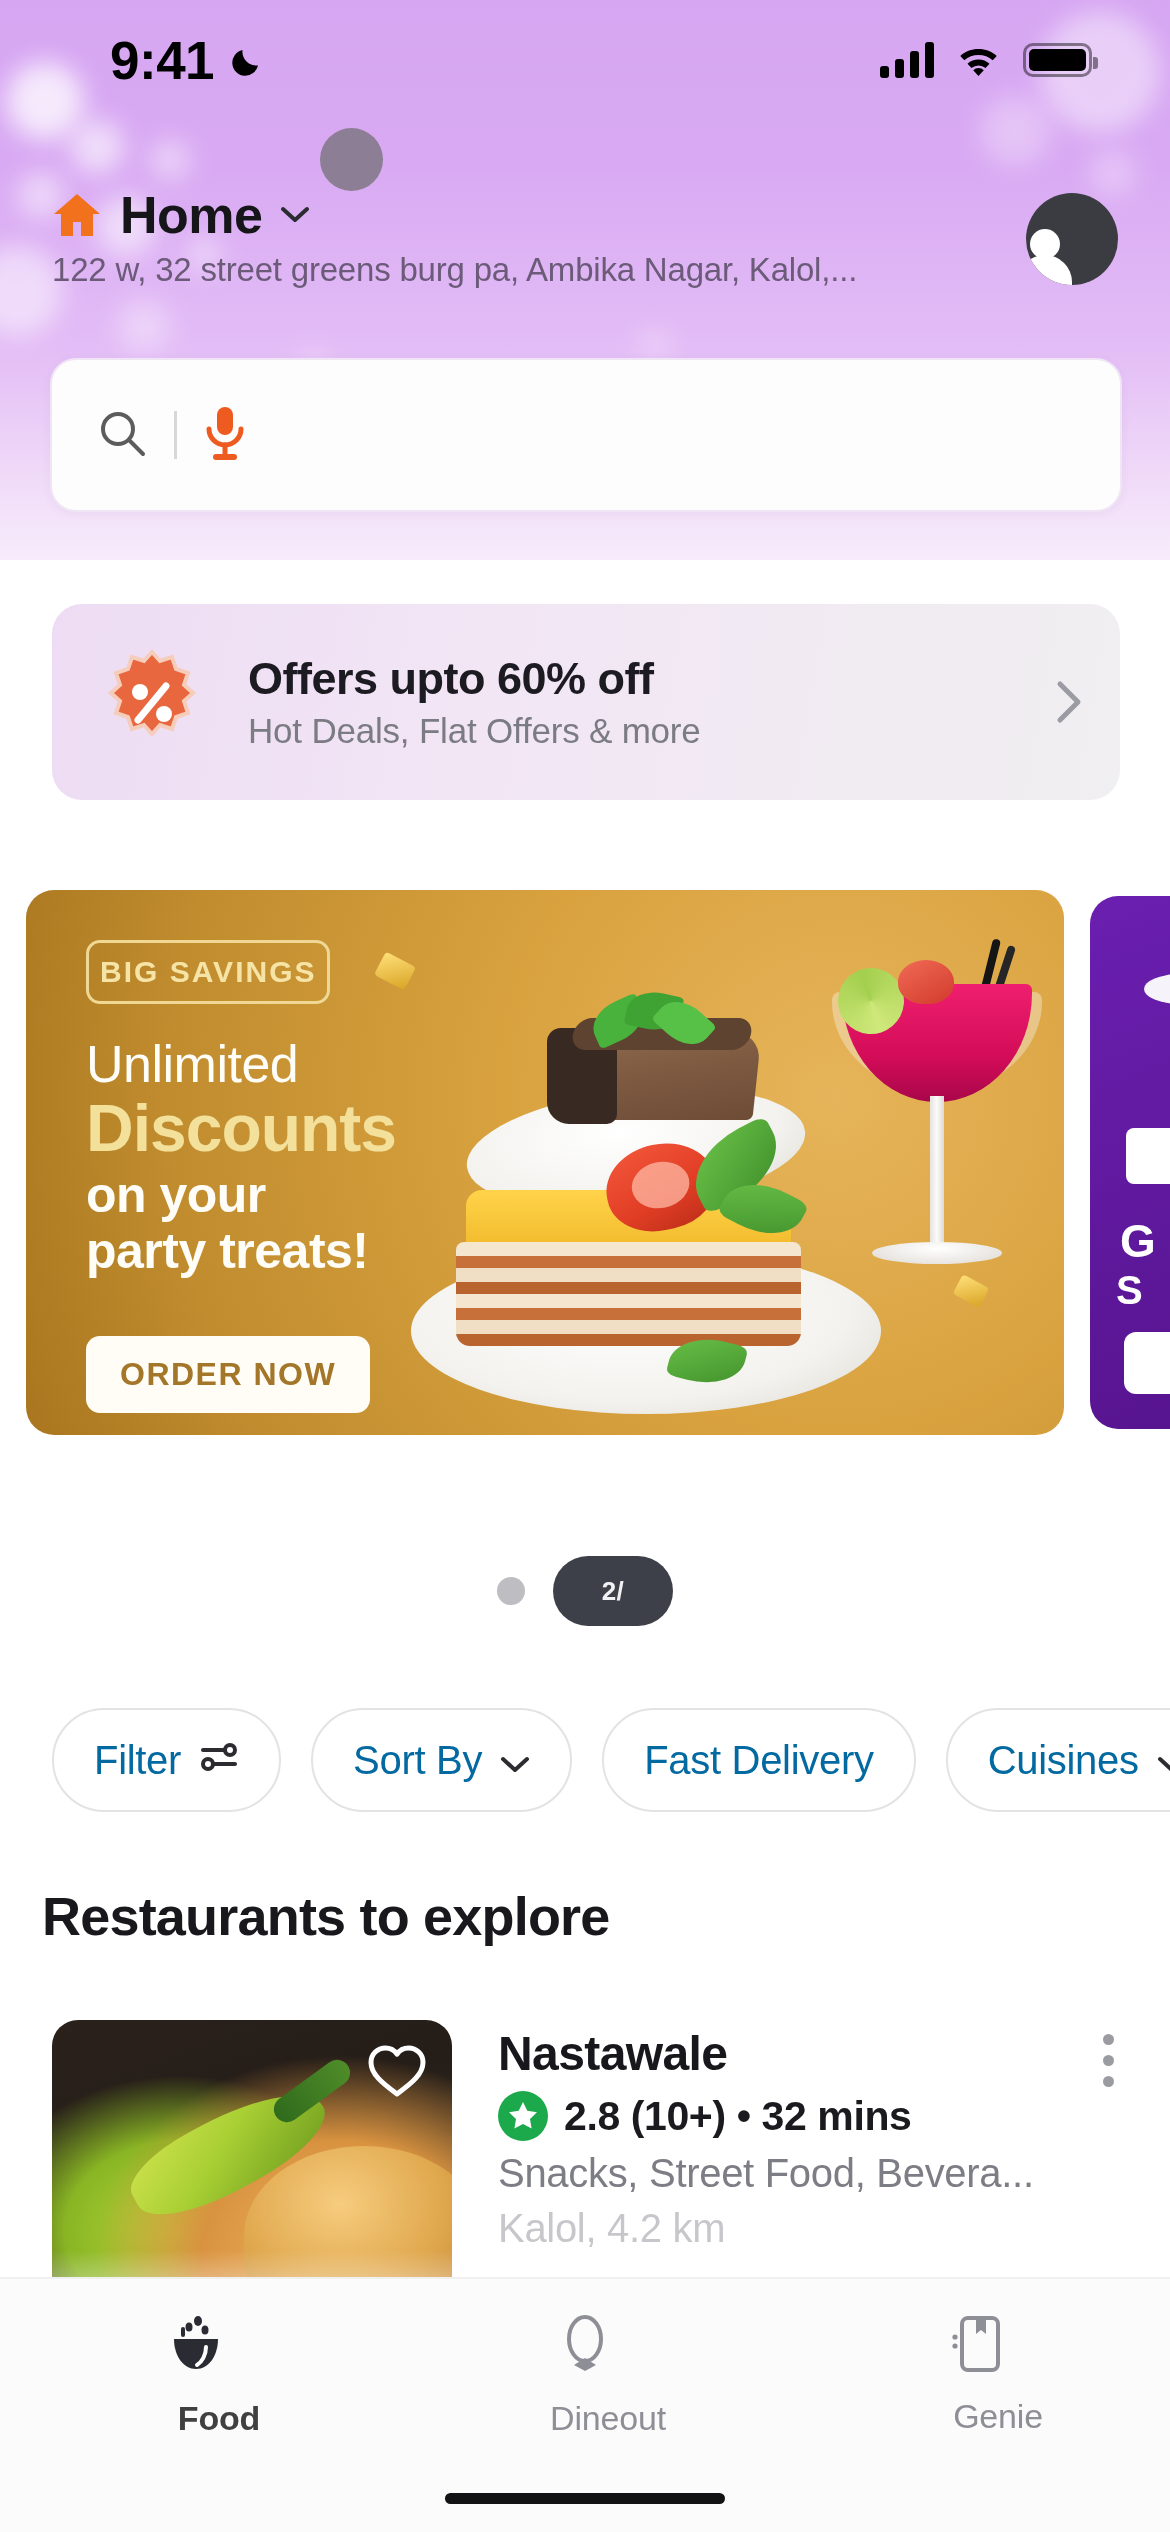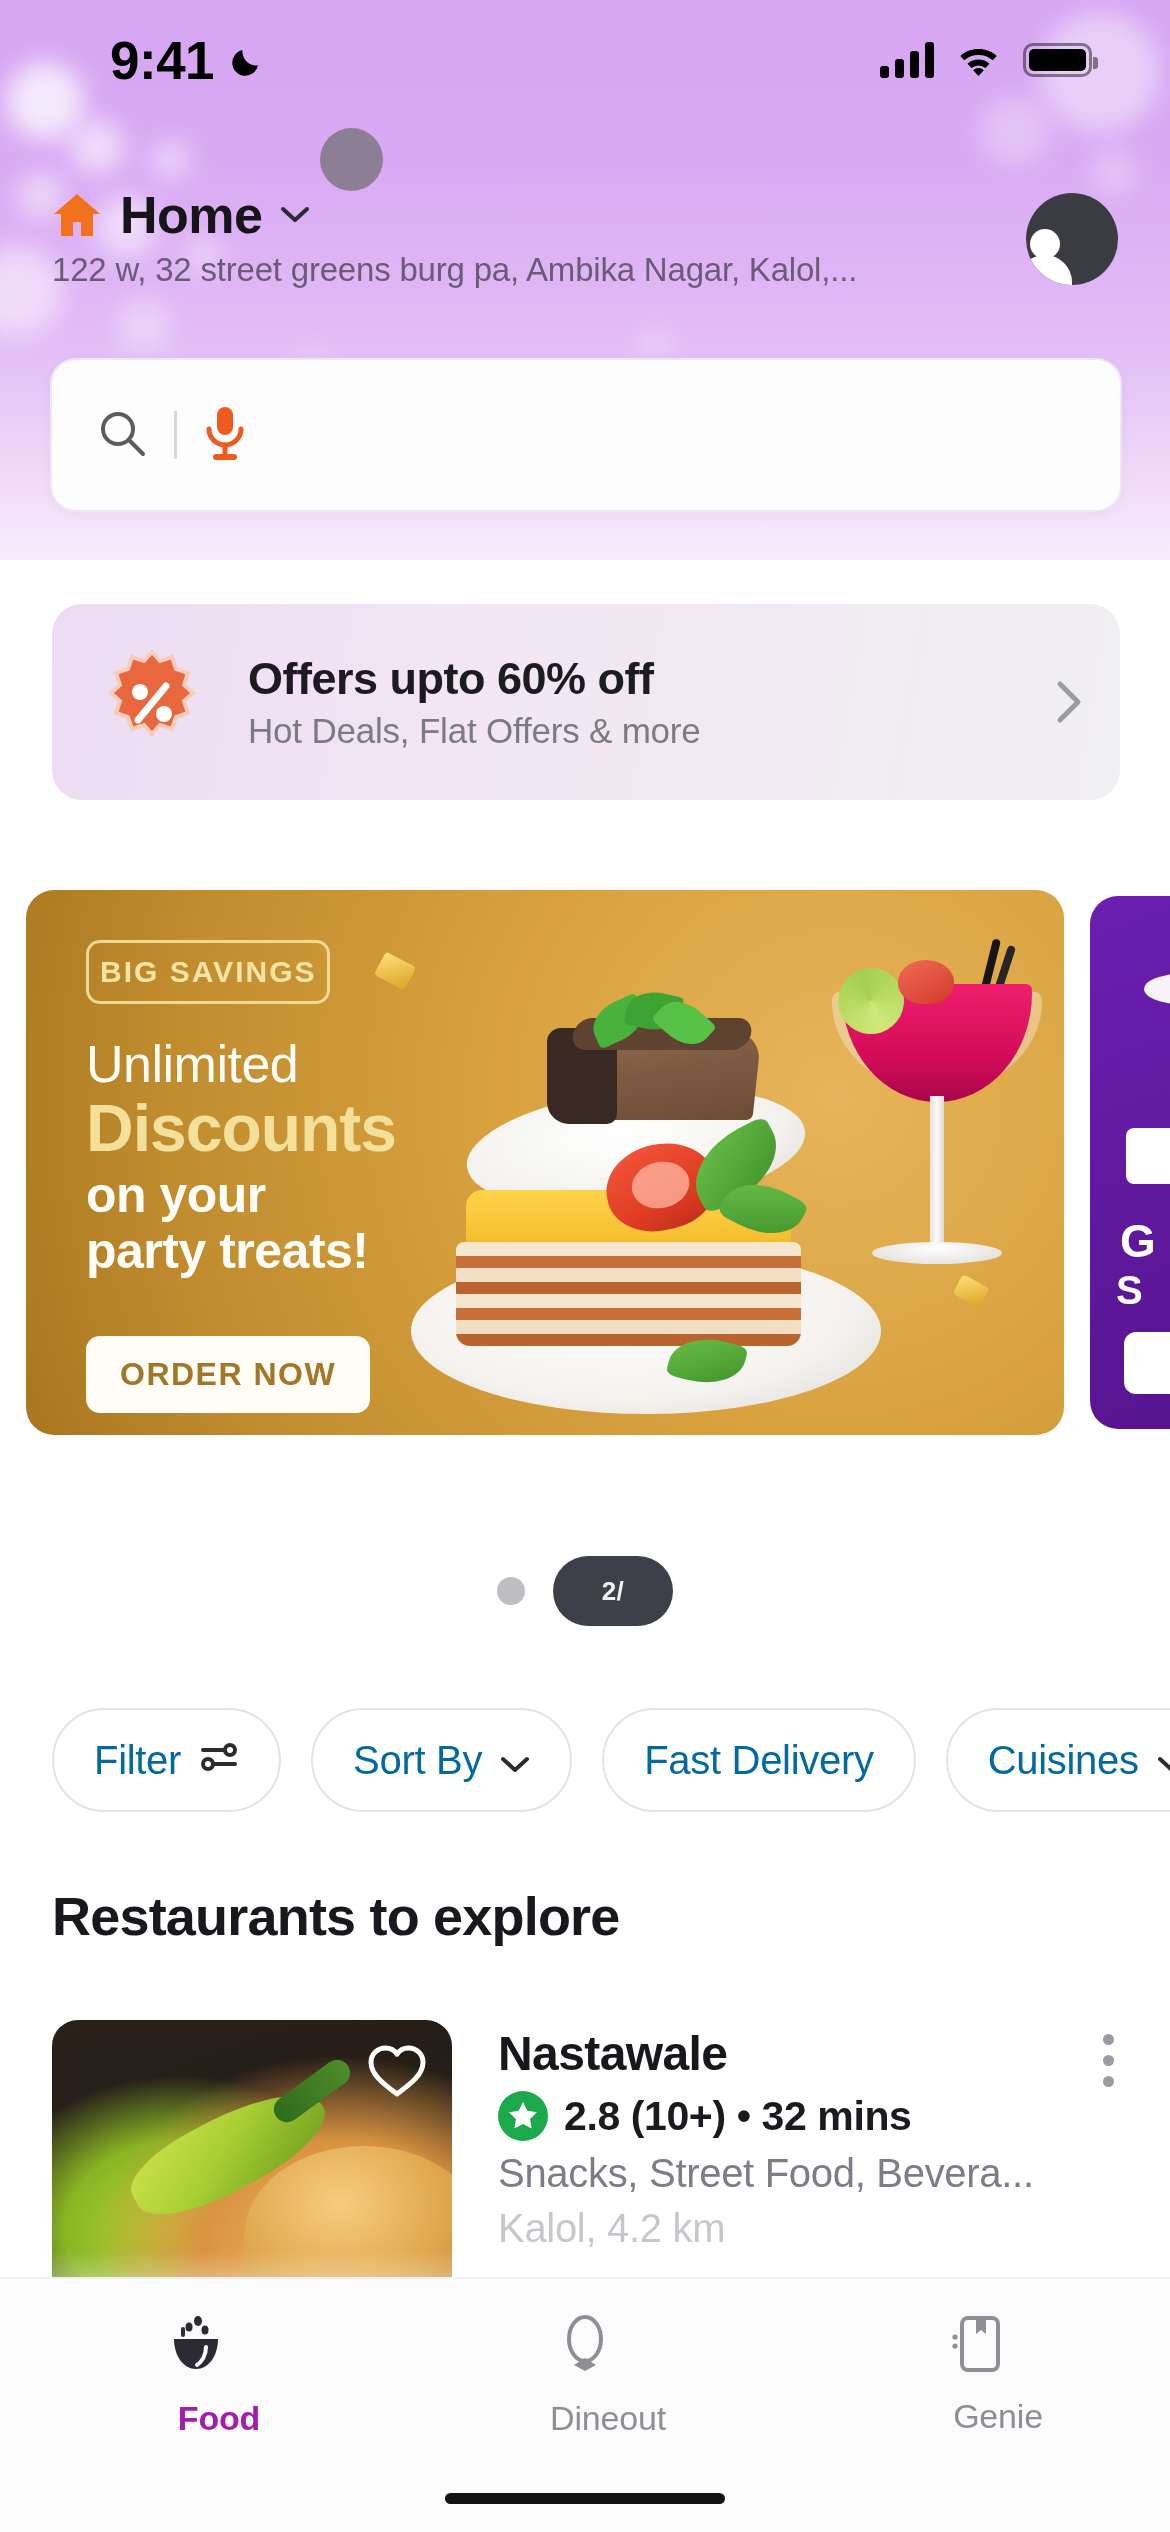--- a/index.html
+++ b/index.html
@@ -167,21 +167,21 @@
 
   
   .chips { position:absolute; left:0; top:1700px; width:1170px; height:120px; display:flex; align-items:center; gap:30px; padding-left:52px; }
   .chip {
     height:104px; border:2px solid #e3e3e6; border-radius:52px; background:#fff;
     display:flex; align-items:center; gap:18px; padding:0 40px; flex:0 0 auto;
   }
   .chip span { font-size:40px; color:#0369a1; letter-spacing:-0.3px; white-space:nowrap; }
 
   
-  .sec-title { position:absolute; left:52px; top:1885px; font-size:54px; font-weight:700; color:#18181d; letter-spacing:-0.8px; }
+  .sec-title { position:absolute; left:42px; top:1885px; font-size:54px; font-weight:700; color:#18181d; letter-spacing:-0.8px; }
 
   
   .rest-card { position:absolute; left:52px; top:2020px; width:1066px; height:330px; display:flex; gap:46px; }
   .rest-img {
     width:400px; height:300px; border-radius:26px; position:relative; overflow:hidden;
     background:
       radial-gradient(ellipse at 72% 78%, #f0b560 0%, #d99340 34%, transparent 60%),
       radial-gradient(ellipse at 32% 70%, #b8d83a 0%, #89b524 30%, transparent 52%),
       linear-gradient(160deg,#2a211b 0%,#241d18 40%,#4a3c2c 100%);
   }
@@ -202,21 +202,21 @@
   
   .list-fade { position:absolute; left:0; top:2250px; width:1170px; height:135px; background:linear-gradient(180deg,rgba(255,255,255,0) 0%,#ffffff 72%); z-index:7; }
 
   
   .bottomnav {
     position:absolute; left:0; bottom:0; width:1170px; height:255px;
     background:#fbfbfb; border-top:2px solid #f0f0f2; display:flex; z-index:8;
   }
   .nav-item { flex:1; display:flex; flex-direction:column; align-items:center; justify-content:flex-start; padding-top:34px; gap:18px; }
   .nav-label { font-size:34px; letter-spacing:-0.2px; }
-  .nav-item.active .nav-label { color:#a21caf; font-weight:700;margin-left:48px; }
+  .nav-item.active .nav-label { color:#404040; font-weight:700;margin-left:48px; }
   .nav-item.inactive .nav-label { color:#8e8e96; font-weight:400;margin-left:46px; }
   .hi-bar { position:absolute; left:50%; transform:translateX(-50%); bottom:28px; width:280px; height:11px; border-radius:6px; background:#121214; z-index:9; }
 </style>
 </head>
 <body>
 
 <div class="header">
   <div class="bokeh b1"></div>
   <div class="bokeh b2"></div>
   <div class="bokeh b3"></div>

